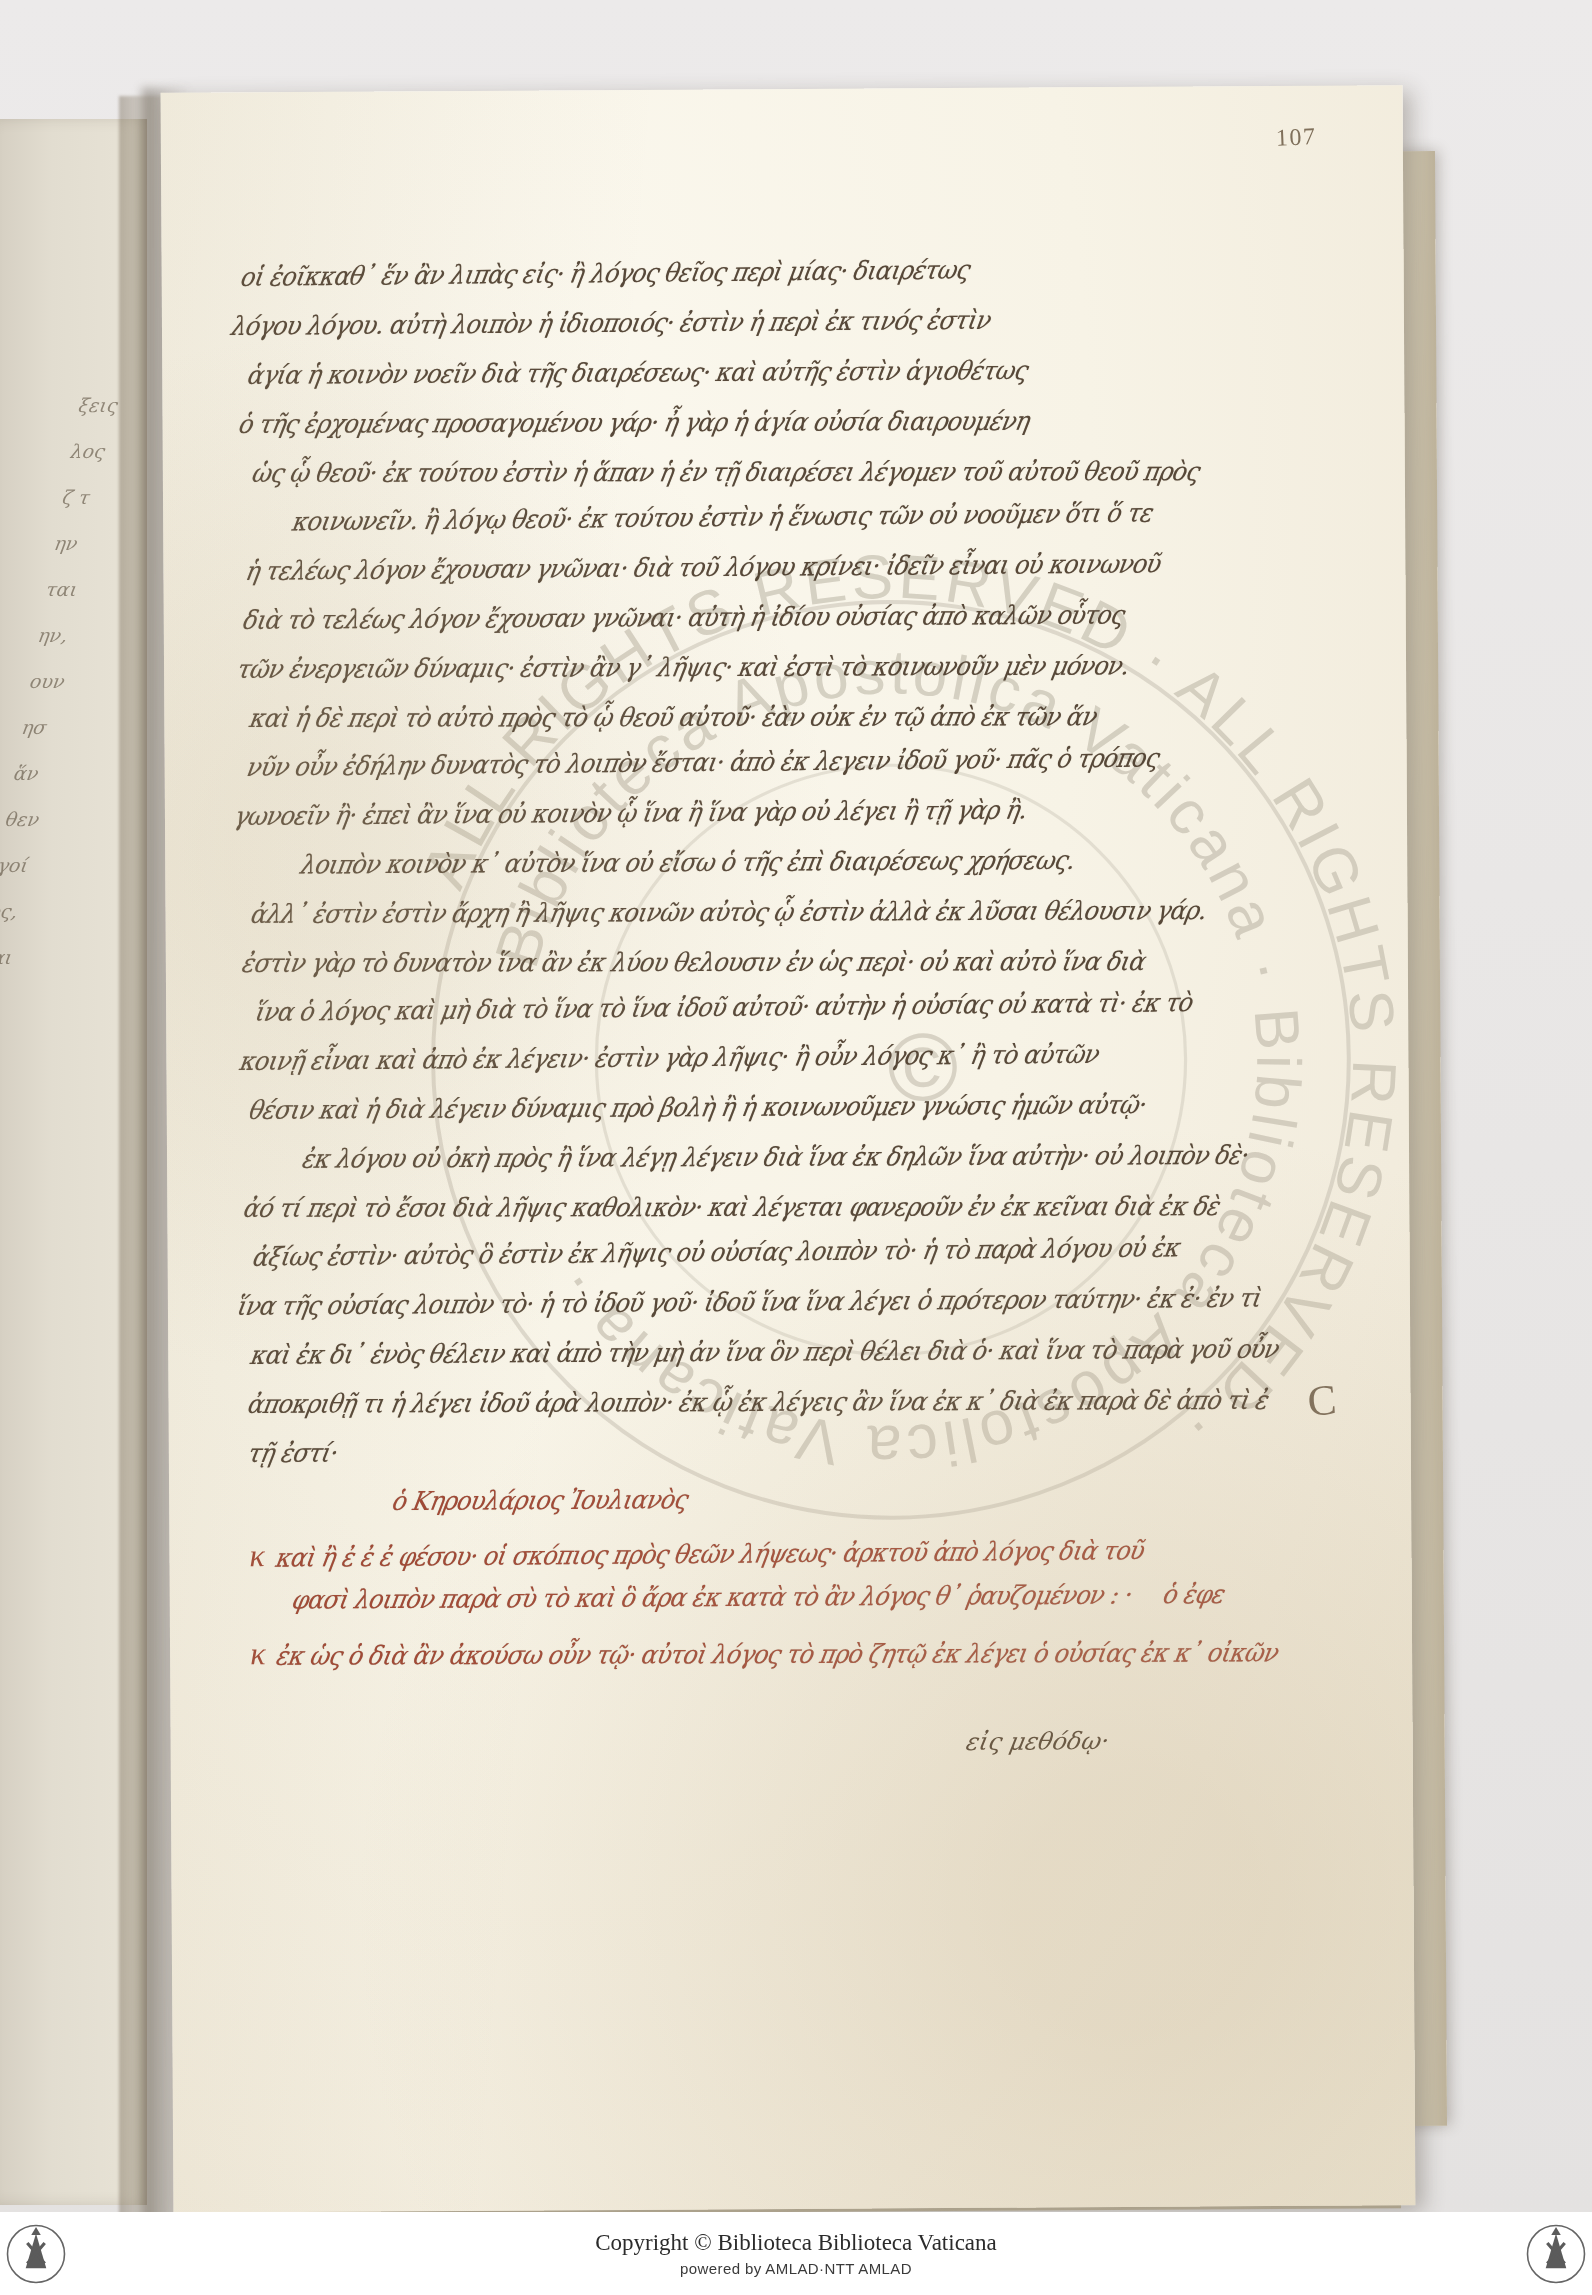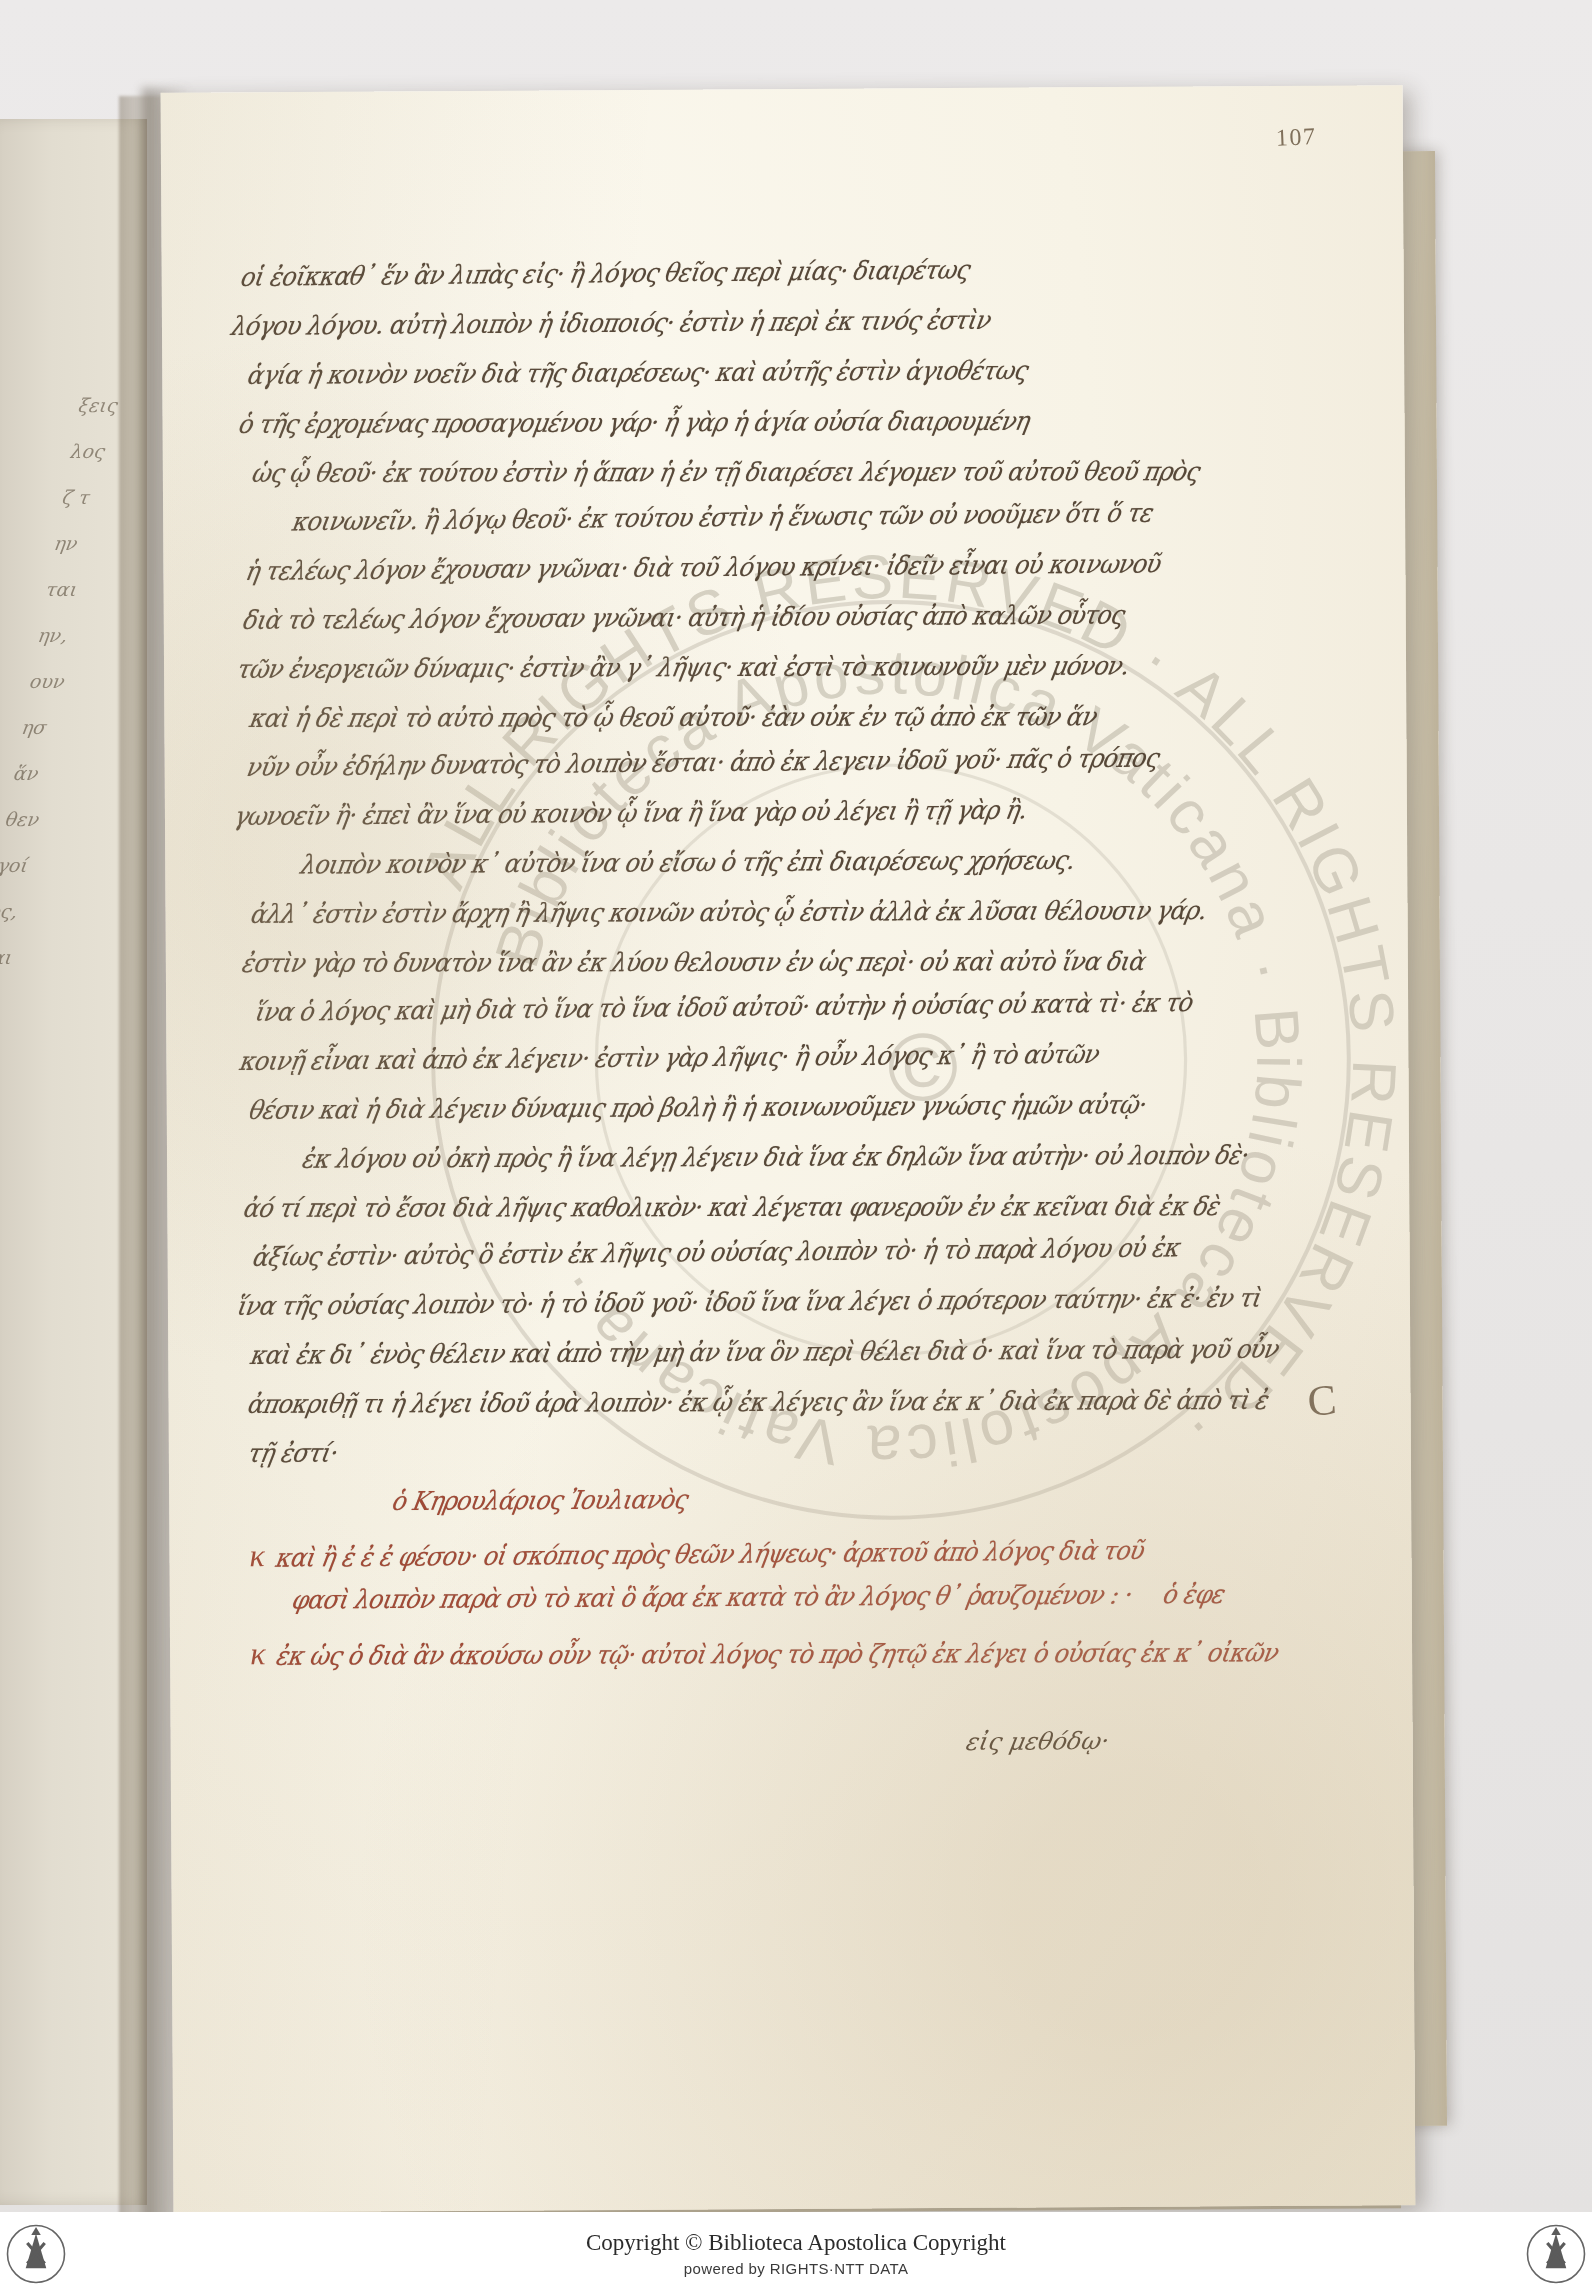--- a/index.html
+++ b/index.html
@@ -326,22 +326,22 @@
 
   <div class="footer">
     <div class="crest left">
       <svg viewBox="0 0 78 96" xmlns="http://www.w3.org/2000/svg">
         <circle cx="39" cy="48" r="36" fill="none" stroke="#555" stroke-width="2"></circle>
         <path d="M26 66 L39 22 L52 66 Z" fill="#4a4a4a"></path>
         <path d="M28 34 L50 60 M50 34 L28 60" stroke="#4a4a4a" stroke-width="4"></path>
         <path d="M39 14 l6 10 h-12 z" fill="#4a4a4a"></path>
       </svg>
     </div>
-    <div class="copy">Copyright © Biblioteca Apostolica Copyright</div>
-    <div class="powered">powered by RIGHTS·NTT DATA</div>
+    <div class="copy">Copyright © Biblioteca Biblioteca Vaticana</div>
+    <div class="powered">powered by AMLAD·NTT AMLAD</div>
     <div class="crest right">
       <svg viewBox="0 0 78 96" xmlns="http://www.w3.org/2000/svg">
         <circle cx="39" cy="48" r="36" fill="none" stroke="#555" stroke-width="2"></circle>
         <path d="M26 66 L39 22 L52 66 Z" fill="#4a4a4a"></path>
         <path d="M28 34 L50 60 M50 34 L28 60" stroke="#4a4a4a" stroke-width="4"></path>
         <path d="M39 14 l6 10 h-12 z" fill="#4a4a4a"></path>
       </svg>
     </div>
   </div>
 

